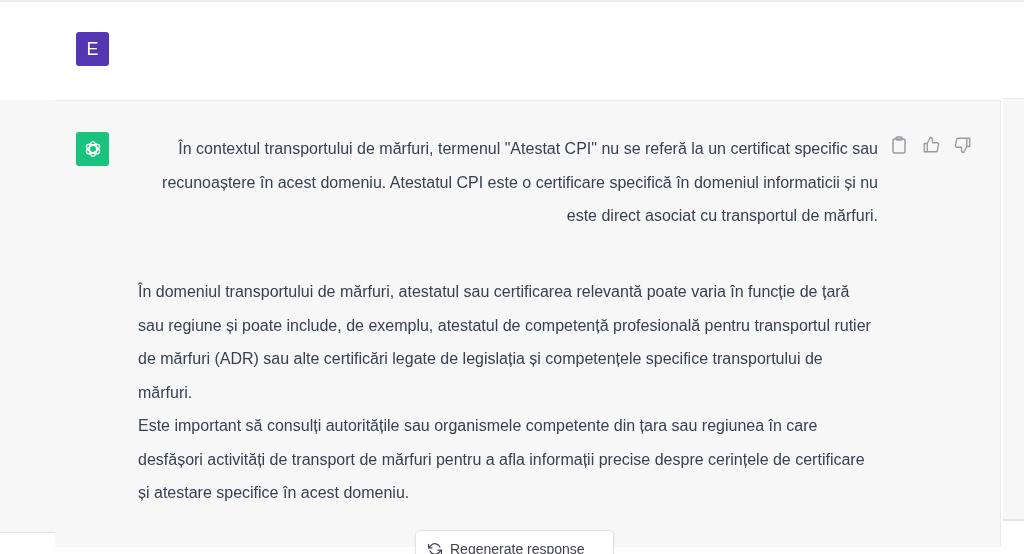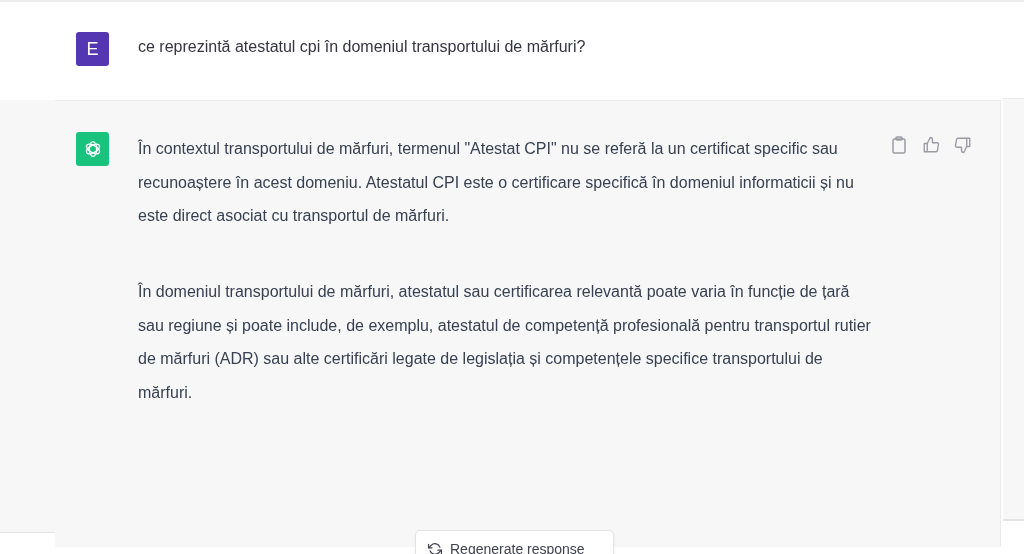--- a/index.html
+++ b/index.html
@@ -32,61 +32,61 @@
   .right-strip { position:absolute; left:1003px; top:98px; width:21px; height:420px; background:#f7f7f8; border-bottom:2px solid #e4e4e4; border-top:1px solid #ececec; }
   .avatar-bot {
     position:absolute; left:21px; top:31px; width:33px; height:34px;
     background:#19c37d; border-radius:3px;
     display:flex; align-items:center; justify-content:center;
   }
   .para {
     position:absolute; left:83px; width:740px;
     font-size:16px; line-height:33.5px; color:#374151; margin:0;
   }
-  .p1 { top:31px; }
+  .p1 { top:31px;text-align:right; }
   .p2 { top:154px;margin-top:20px; }
   .p3 { top:308px; }
   .actions { position:absolute; left:834px; top:34px; display:flex; gap:12px; }
   .act { width:20px; height:20px; display:flex; align-items:center; justify-content:center; cursor:pointer; }
   .regen {
     position:absolute; left:415px; top:530px; width:199px; height:34px;
     background:#ffffff; border:1px solid #e3e3e3; border-radius:5px;
     box-shadow:0 1px 3px rgba(0,0,0,0.06);
     display:flex; align-items:center; padding-left:12px; box-sizing:border-box;
     font-size:14px; color:#40414f; gap:8px;
   }
   .regen-label { position:relative; top:2px; }
 </style>
 </head>
 <body>
 
 <div class="topline"></div>
 
 <div class="user-row">
   <div class="avatar-user">E</div>
-  <div class="user-text">ce reprezintă atestatul cpi în domeniul transportului de mărfuri?</div>
 </div>
 
 <div class="left-strip"></div>
 <div class="left-white"></div>
 <div class="right-strip"></div>
 
 <div class="assistant-row">
   <div class="avatar-bot">
     <svg width="22" height="22" viewBox="0 0 24 24" fill="none" stroke="#ffffff" stroke-width="1.5" stroke-linejoin="round">
       <g transform="translate(12 12)">
         <ellipse rx="4" ry="8" transform="rotate(0)"></ellipse>
         <ellipse rx="4" ry="8" transform="rotate(60)"></ellipse>
         <ellipse rx="4" ry="8" transform="rotate(120)"></ellipse>
       </g>
     </svg>
   </div>
 
   <p class="para p1">În contextul transportului de mărfuri, termenul "Atestat CPI" nu se referă la un certificat specific sau recunoaștere în acest domeniu. Atestatul CPI este o certificare specifică în domeniul informaticii și nu este direct asociat cu transportul de mărfuri.</p>
   <p class="para p2">În domeniul transportului de mărfuri, atestatul sau certificarea relevantă poate varia în funcție de țară sau regiune și poate include, de exemplu, atestatul de competență profesională pentru transportul rutier de mărfuri (ADR) sau alte certificări legate de legislația și competențele specifice transportului de mărfuri.</p>
+  <p class="para p3">Este important să consulți autoritățile sau organismele competente din țara sau regiunea în care desfășori activități de transport de mărfuri pentru a afla informații precise despre cerințele de certificare și atestare specifice în acest domeniu.</p>
 
   <div class="actions">
     <div class="act">
       <svg width="16" height="18" viewBox="0 0 16 18" fill="none" stroke="#9a9ba3" stroke-width="1.5">
         <rect x="2" y="3" width="12" height="14" rx="1.5"></rect>
         <rect x="5" y="1" width="6" height="3" rx="1"></rect>
       </svg>
     </div>
     <div class="act">
       <svg width="18" height="18" viewBox="0 0 24 24" fill="none" stroke="#9a9ba3" stroke-width="1.8" stroke-linejoin="round">

